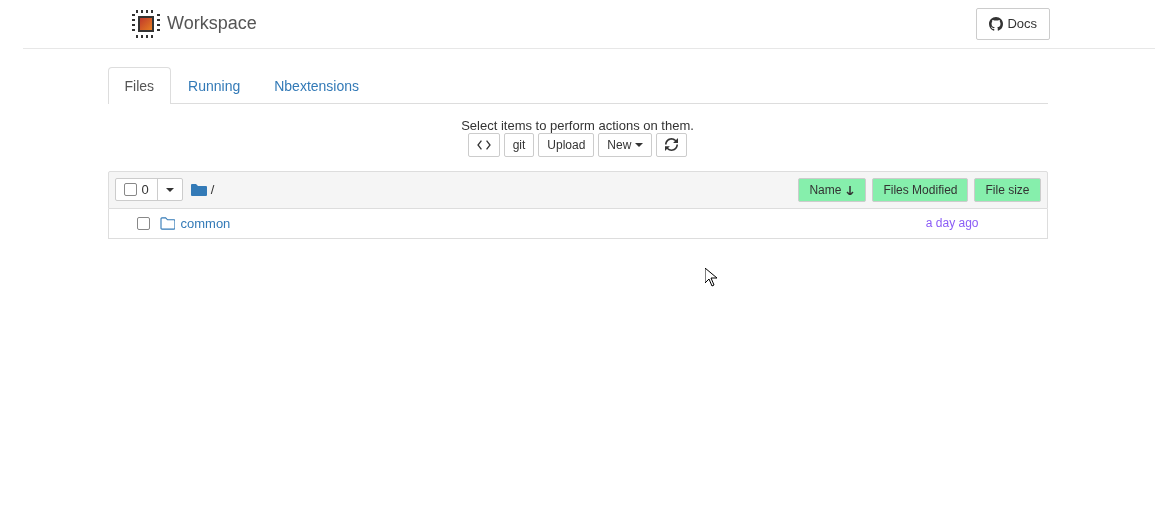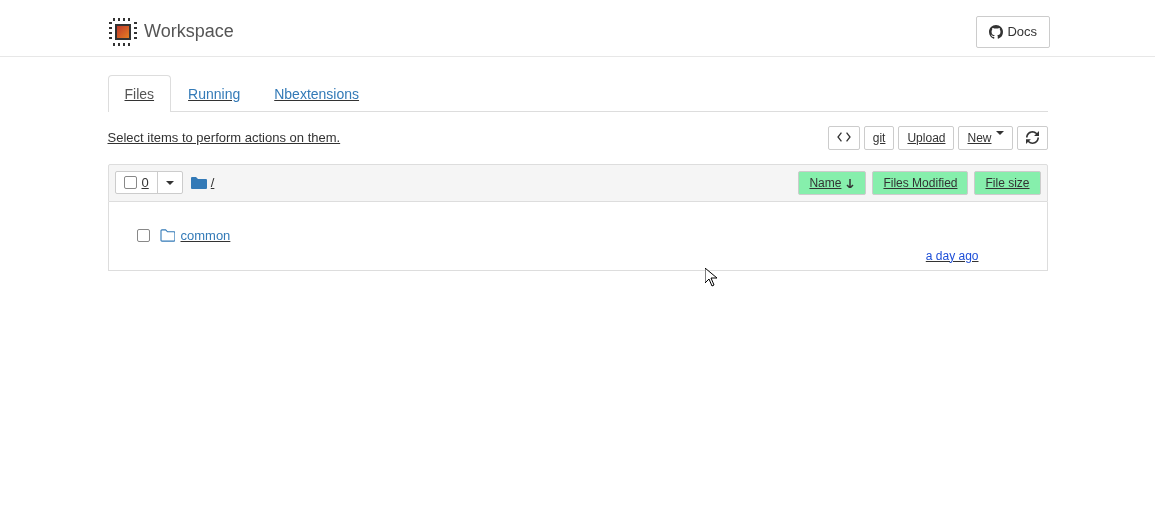--- a/index.html
+++ b/index.html
@@ -6,22 +6,23 @@
     body {
       font-family: "Helvetica Neue", Helvetica, Arial, sans-serif;
       font-size: 13px;
       color: #333;
       background: #fff;
     }
     .header {
       display: flex;
       align-items: center;
       justify-content: space-between;
-      padding: 16px 105px 8px 110px;
+      padding: 8px 105px 8px 110px;
       border-bottom: 1px solid #e7e7e7;
+      margin-left: 23px;
     }
     .brand {
       display: flex;
       align-items: center;
       gap: 8px;
     }
     .logo-icon {
       width: 26px;
       height: 26px;
       display: flex;
@@ -94,21 +95,20 @@
       display: inline-block;
       width: 0; height: 0;
       border-left: 4px solid transparent;
       border-right: 4px solid transparent;
       border-top: 4px solid #333;
     }
     .container {
       max-width: 940px;
       margin: 0 auto;
       padding: 0;
-      text-decoration: underline;
     }
     .tabs {
       display: flex;
       border-bottom: 1px solid #ddd;
       margin-top: 18px;
     }
     .tab {
       padding: 10px 16px;
       color: #337ab7;
       cursor: pointer;
@@ -122,36 +122,38 @@
       color: #555;
       border-color: #ddd;
       border-bottom-color: #fff;
       background: #fff;
     }
     .toolbar-row {
       display: flex;
       justify-content: space-between;
       align-items: center;
       margin-top: 14px;
+      flex-direction: column;
     }
     .select-hint {
       font-size: 13px;
       color: #333;
     }
     .toolbar-buttons {
       display: flex;
       gap: 4px;
     }
     .icon-btn {
       border: 1px solid #ccc;
       border-radius: 2px;
       background: #fff;
       padding: 4px 8px;
       cursor: pointer;
       display: inline-flex;
+      align-items: center;
       font-size: 12px;
       color: #333;
     }
     .file-browser {
       margin-top: 14px;
     }
     .file-header {
       display: flex;
       align-items: center;
       background: #f5f5f5;
@@ -233,23 +235,22 @@
       align-items: center;
       gap: 6px;
     }
     .file-link {
       color: #337ab7;
       cursor: pointer;
     }
     .file-modified {
       margin-left: auto;
       margin-right: 60px;
-      color: #1d4ed8;
+      color: #8b5cf6;
       font-size: 12px;
-      margin-top: 40px;
     }
     .cursor {
       position: fixed;
       left: 705px;
       top: 268px;
       pointer-events: none;
     }
     svg { display: block; }
   </style>
 </head>

